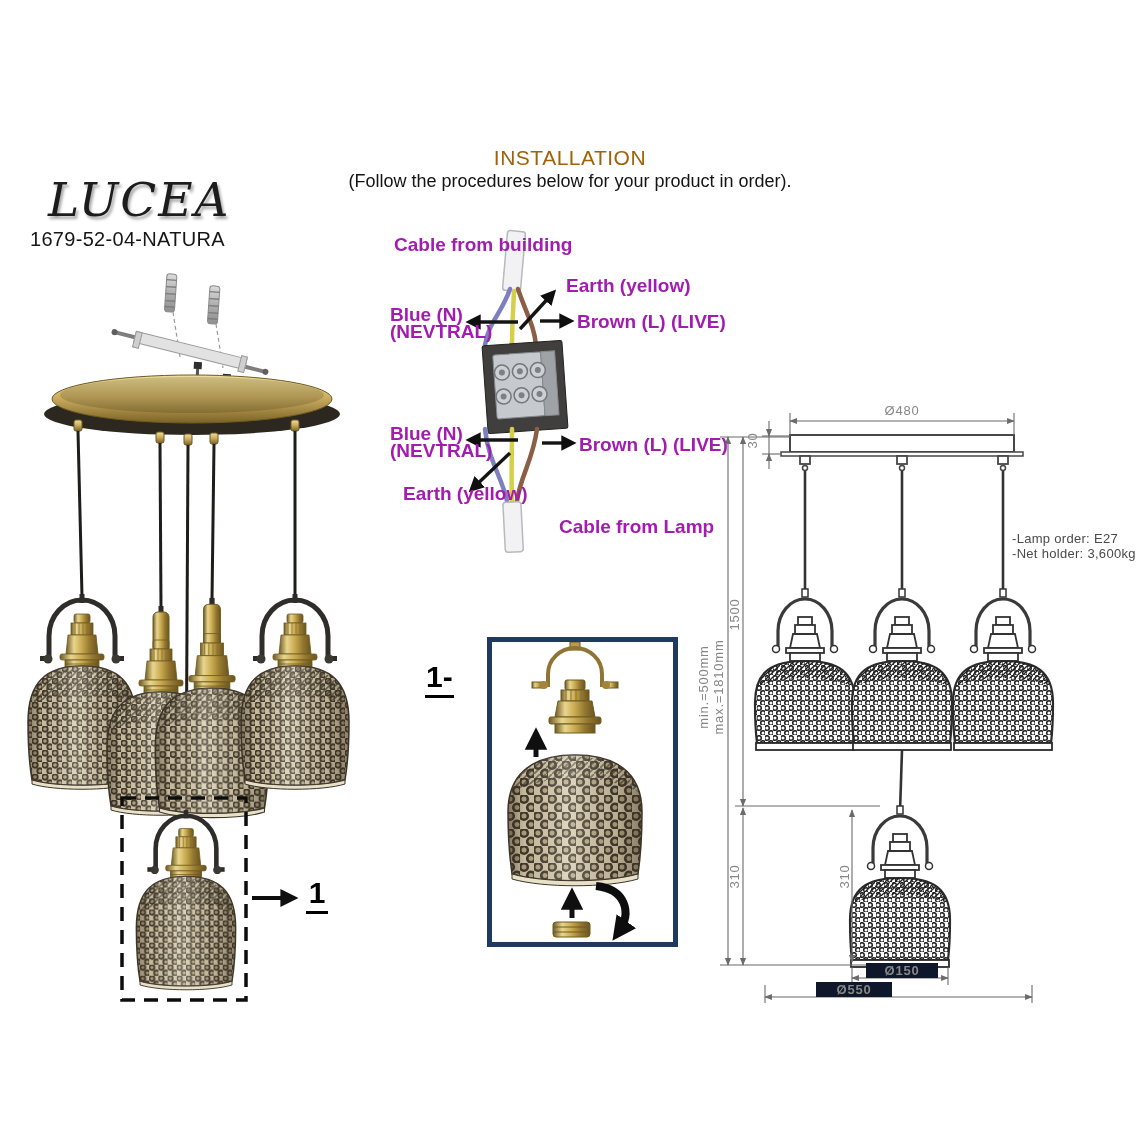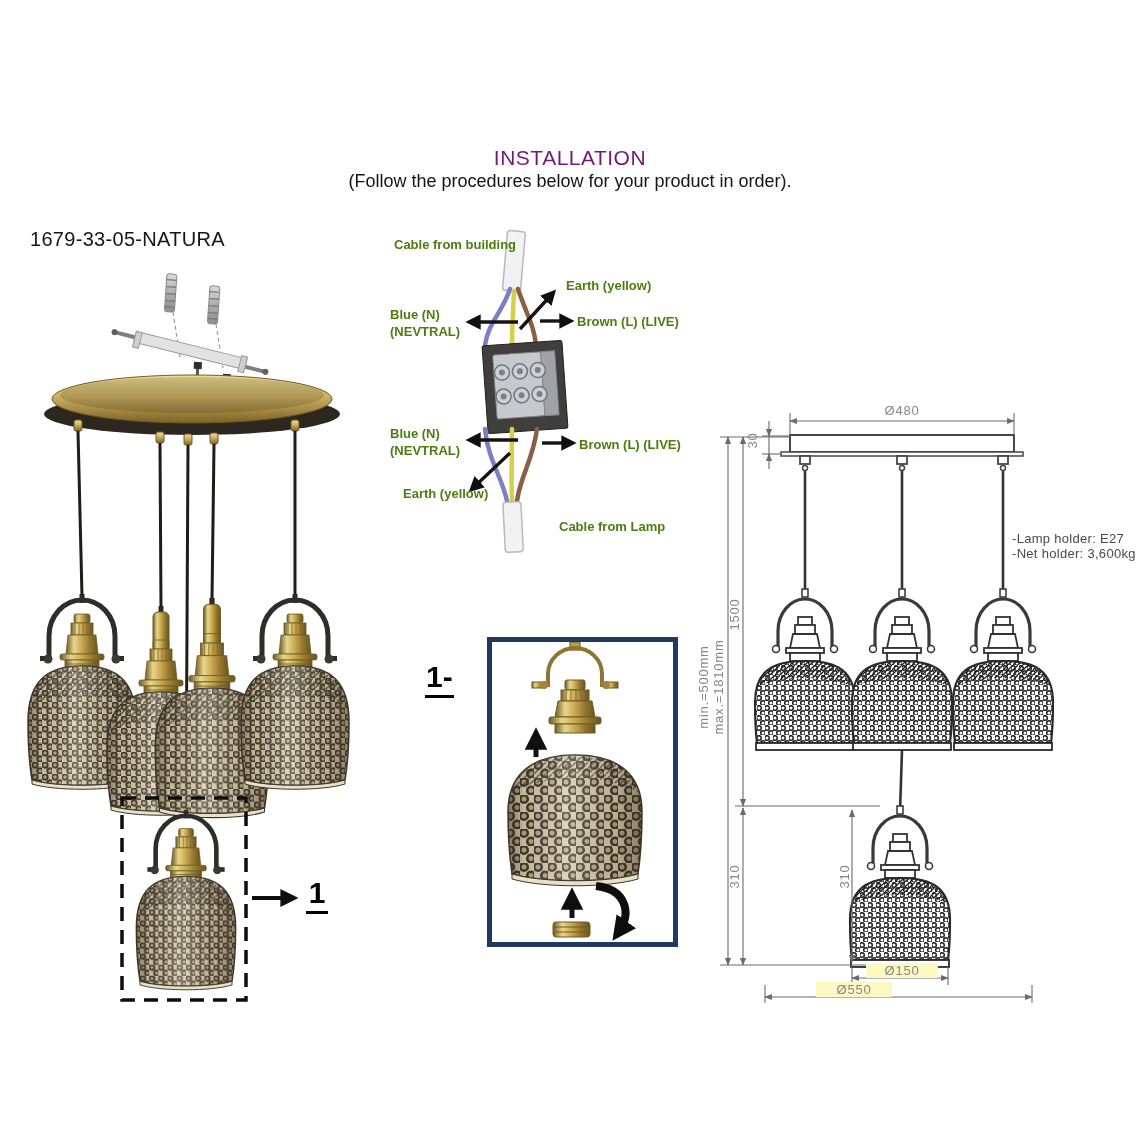--- a/index.html
+++ b/index.html
@@ -5,35 +5,35 @@
   html,body{margin:0;padding:0;background:#ffffff;}
   #sheet{position:relative;width:1148px;height:1148px;background:#ffffff;overflow:hidden;
          font-family:"Liberation Sans",sans-serif;color:#111;}
   .abs{position:absolute;}
   
   .brand-title{font-family:"DejaVu Serif","Liberation Serif",serif;font-style:italic;
       font-size:47px;letter-spacing:2px;color:#1c1c1c;text-shadow:2px 3px 3px rgba(0,0,0,.35);}
   .brand-model{font-size:20px;color:#161616;letter-spacing:.3px;}
   
   .inst-head{left:330px;top:146px;width:480px;text-align:center;}
-  .inst-title{font-size:21px;color:#701a75;letter-spacing:.5px;}
+  .inst-title{font-size:21px;color:#a16207;letter-spacing:.5px;}
   .inst-sub{font-size:18px;color:#141414;margin-top:1px;}
   
-  .wlab{font-size:13px;font-weight:bold;color:#4d7c0f;white-space:nowrap;line-height:17px;}
+  .wlab{font-size:19px;font-weight:bold;color:#a21caf;white-space:nowrap;line-height:17px;}
   
   .stepnum{font-size:30px;font-weight:bold;color:#000;}
   .stepnum .u{border-bottom:3px solid #000;padding:0 1px 1px 1px;display:inline-block;}
   .callout-num{font-size:30px;font-weight:bold;color:#000;border-bottom:3px solid #000;
       padding-bottom:1px;display:inline-block;min-width:22px;text-align:center;}
   .step-box{left:487px;top:637px;width:191px;height:310px;border:5px solid #1e3a5f;
       box-sizing:border-box;background:#fff;}
   
   .dim{font-size:13px;color:#878787;letter-spacing:.8px;text-align:center;white-space:nowrap;}
   .dim.rot{transform:rotate(-90deg);}
-  .dim.bg{background:#fef9c3;padding:0 2px;}
+  .dim.bg{background:#0f172a;padding:0 2px;font-weight:bold;}
   .notes{font-size:13px;color:#4a4a4a;line-height:15px;white-space:nowrap;letter-spacing:.3px;}
 </style>
 </head>
 <body>
 
 <div id="sheet">
 
   <svg width="0" height="0" style="position:absolute" aria-hidden="true">
     <defs>
       <linearGradient id="goldV" x1="0" y1="0" x2="0" y2="1">
@@ -134,21 +134,22 @@
         <path d="M -12,39 h24 l3,14 h-30 Z" fill="#fff" stroke="#333" stroke-width="1.8"></path>
         <rect x="-19" y="53" width="38" height="5" fill="#fff" stroke="#333" stroke-width="1.8"></rect>
         <rect x="-15" y="58" width="30" height="8" fill="#fff" stroke="#333" stroke-width="1.8"></rect>
         <path d="M -50,108 C -50,76 -33,66 0,66 C 33,66 50,76 50,108 C 50,124 49,140 48,148 L -48,148 C -49,140 -50,124 -50,108 Z" fill="url(#tex)" stroke="#2b2b2b" stroke-width="2.2"></path>
         <path d="M -47,92 C -44,72 -26,66 0,66 C 26,66 44,72 47,92 C 28,80 -28,80 -47,92 Z" fill="url(#hatchT)"></path>
         <rect x="-49" y="148" width="98" height="7" fill="#fff" stroke="#2b2b2b" stroke-width="1.8"></rect>
       </g>
     </defs>
   </svg>
 
-  <div class="abs brand-model" style="left:30px;top:228px;">1679-33-05-NATURA</div>
+  <div class="abs brand-title" style="left:48px;top:172px;">LUCEA</div>
+  <div class="abs brand-model" style="left:30px;top:228px;">1679-52-04-NATURA</div>
 
   <div class="abs inst-head">
     <div class="inst-title">INSTALLATION</div>
     <div class="inst-sub">(Follow the procedures below for your product in order).</div>
   </div>
 
   <svg class="abs" style="left:15px;top:262px;" width="350" height="750" viewBox="0 0 350 750">
 
     <g>
       <g transform="translate(157,12) rotate(4)">
@@ -361,17 +362,17 @@
   <div class="abs dim rot" style="left:645px;top:672px;width:132px;line-height:15px;">
     <span style="display:block">min.=500mm</span>
     <span style="display:block">max.=1810mm</span>
   </div>
   <div class="abs dim rot" style="left:704px;top:869px;width:60px;">310</div>
   <div class="abs dim rot" style="left:814px;top:869px;width:60px;">310</div>
   <div class="abs dim bg" style="left:866px;top:963px;width:68px;">Ø150</div>
   <div class="abs dim bg" style="left:816px;top:982px;width:72px;">Ø550</div>
 
   <div class="abs notes" style="left:1012px;top:531px;">
-    <span style="display:block">-Lamp holder: E27</span>
+    <span style="display:block">-Lamp order: E27</span>
     <span style="display:block">-Net holder: 3,600kg</span>
   </div>
 
 </div>
 
 </body></html>

